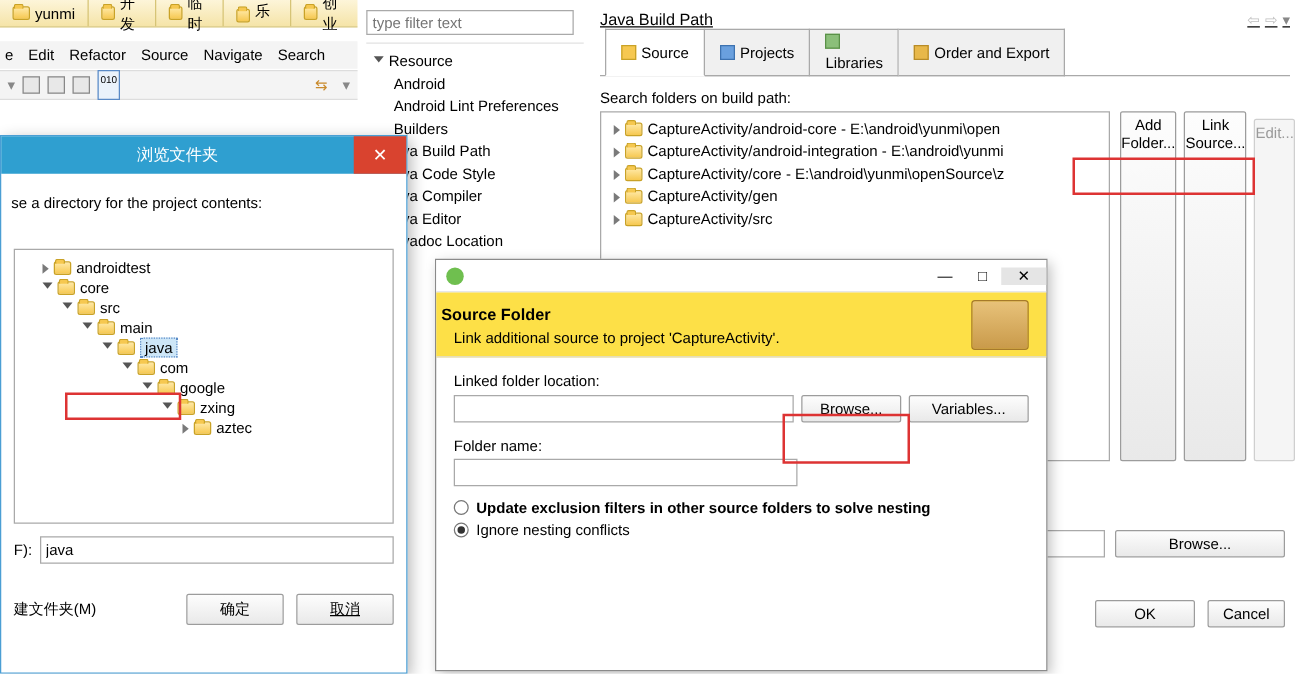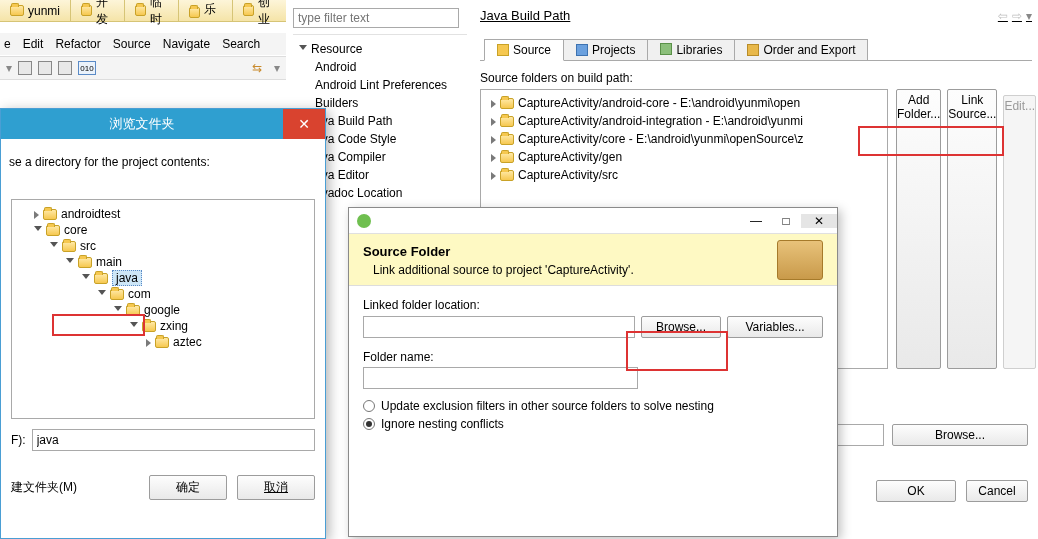--- a/index.html
+++ b/index.html
@@ -47,21 +47,21 @@
   <span>Source</span>
   <span>Navigate</span>
   <span>Search</span>
 </div>
 
 <div style="position:absolute;left:0;top:56px;width:286px;height:24px;background:#f4f4f4;border-top:1px solid #ddd;border-bottom:1px solid #ddd;display:flex;align-items:center;gap:6px;padding-left:6px;">
   <span style="color:#888;">▾</span>
   <span style="width:14px;height:14px;border:1px solid #888;background:#e8e8e8;"></span>
   <span style="width:14px;height:14px;border:1px solid #888;background:#e8e8e8;"></span>
   <span style="width:14px;height:14px;border:1px solid #888;background:#e8e8e8;"></span>
-  <span style="width:18px;height:14px;border:1px solid #5a8ac6;background:#eaf2fb;font-size:8px;text-align:center;line-height:14px;">010</span>
+  <span style="width:18px;height:24px;border:1px solid #5a8ac6;background:#eaf2fb;font-size:8px;text-align:center;line-height:14px;">010</span>
   <div style="flex:1;"></div>
   <span style="color:#c98b2e;margin-right:6px;">⇆</span>
   <span style="color:#888;margin-right:6px;">▾</span>
 </div>
 
 <div style="position:absolute;left:293px;top:8px;width:174px;">
   <input type="text" style="width: 166px; margin-bottom: 6px;" placeholder="type filter text">
   <div style="border-top:1px solid #e2e2e2;padding-top:5px;">
     <div style="padding:2px 0 2px 6px;"><span class="tri open"></span><span>Resource</span></div>
     <div style="padding:2px 0 2px 22px;">Android</div>
@@ -86,32 +86,32 @@
   <div style="margin-top:14px;position:relative;height:24px;border-bottom:1px solid #a9a9a9;">
     <div style="display:flex;position:absolute;bottom:-1px;left:4px;">
       <div class="tab-active" style="padding:3px 12px;display:flex;align-items:center;gap:4px;">
           <span style="width:12px;height:12px;background:#f6c850;border:1px solid #c9a227;display:inline-block;"></span>
           <span>Source</span>
         </div>
       <div style="padding:3px 12px;border:1px solid #a9a9a9;border-left:none;background:#f0f0f0;display:flex;align-items:center;gap:4px;">
           <span style="width:12px;height:12px;background:#6aa0de;border:1px solid #3d72b0;display:inline-block;"></span>
           <span>Projects</span>
         </div>
-      <div style="padding:3px 12px;border:1px solid #a9a9a9;border-left:none;background:#f0f0f0;display:flex;align-items:flex-start;gap:4px;">
+      <div style="padding:3px 12px;border:1px solid #a9a9a9;border-left:none;background:#f0f0f0;display:flex;align-items:flex-start;gap:4px;flex-direction:column;">
           <span style="width:12px;height:12px;background:#8bbf7a;border:1px solid #5a9148;display:inline-block;"></span>
           <span>Libraries</span>
         </div>
       <div style="padding:3px 12px;border:1px solid #a9a9a9;border-left:none;background:#f0f0f0;display:flex;align-items:center;gap:4px;">
           <span style="width:12px;height:12px;background:#e8b84a;border:1px solid #b88c28;display:inline-block;"></span>
           <span>Order and Export</span>
         </div>
     </div>
   </div>
 
-  <div style="margin-top:10px;">Source folders on build path:</div>
+  <div style="margin-top:10px;">Search folders on build path:</div>
 
   <div style="display:flex;gap:8px;margin-top:4px;">
     <div style="flex:1;border:1px solid #a9a9a9;height:280px;padding:4px;overflow:hidden;">
       <div style="padding:2px 0 2px 6px;white-space:nowrap;"><span class="tri"></span><span class="folder-icon"></span><span>CaptureActivity/android-core - E:\android\yunmi\open</span></div>
       <div style="padding:2px 0 2px 6px;white-space:nowrap;"><span class="tri"></span><span class="folder-icon"></span><span>CaptureActivity/android-integration - E:\android\yunmi</span></div>
       <div style="padding:2px 0 2px 6px;white-space:nowrap;"><span class="tri"></span><span class="folder-icon"></span><span>CaptureActivity/core - E:\android\yunmi\openSource\z</span></div>
       <div style="padding:2px 0 2px 6px;white-space:nowrap;"><span class="tri"></span><span class="folder-icon"></span><span>CaptureActivity/gen</span></div>
       <div style="padding:2px 0 2px 6px;white-space:nowrap;"><span class="tri"></span><span class="folder-icon"></span><span>CaptureActivity/src</span></div>
     </div>
     <div style="width:136px;display:flex;flex-direction:row;gap:6px;">
@@ -133,35 +133,35 @@
 </div>
 
 <div style="position:absolute;left:348px;top:207px;width:490px;height:330px;background:#fff;border:1px solid #8a8a8a;box-shadow:3px 3px 10px rgba(0,0,0,.25);">
   <div style="height:26px;background:#fff;display:flex;align-items:center;border-bottom:1px solid #e0e0e0;">
     <span style="width:14px;height:14px;border-radius:50%;background:#6fbf4f;margin:0 8px;display:inline-block;"></span>
     <span style="flex:1;text-align:left;margin-top:36px;">Link Source</span>
     <span style="width:30px;text-align:center;">—</span>
     <span style="width:30px;text-align:center;">□</span>
     <span style="width:36px;text-align:center;background:#e5e5e5;">✕</span>
   </div>
-  <div style="padding:10px 14px 8px;background:#fef9c3;border-bottom:1px solid #ddd;position:relative;">
+  <div style="padding:10px 4px 8px;background:#fde047;border-bottom:1px solid #ddd;position:relative;">
     <div style="font-weight:bold;font-size:13px;">Source Folder</div>
     <div style="margin-top:4px;padding-left:10px;">Link additional source to project 'CaptureActivity'.</div>
     <div style="position:absolute;right:14px;top:6px;width:46px;height:40px;background:linear-gradient(#e8c27a,#c99a4a);border:1px solid #a67a2a;border-radius:3px;"></div>
   </div>
   <div style="padding:12px 14px;">
     <div>Linked folder location:</div>
     <div style="display:flex;gap:6px;margin-top:4px;">
       <input type="text" style="flex: 1 1 0%; height: 22px;">
       <div class="btn" style="width:80px;">Browse...</div>
       <div class="btn" style="width:96px;">Variables...</div>
     </div>
     <div style="margin-top:12px;">Folder name:</div>
     <input type="text" style="width: 275px; height: 22px; margin-top: 3px;">
-    <div style="margin-top:10px;display:flex;align-items:center;gap:6px;">
+    <div style="margin-top:10px;display:flex;align-items:center;gap:6px;font-weight:bold;">
       <span style="width:12px;height:12px;border:1px solid #777;border-radius:50%;display:inline-block;"></span>
       <span>Update exclusion filters in other source folders to solve nesting</span>
     </div>
     <div style="margin-top:4px;display:flex;align-items:center;gap:6px;">
       <span style="width:12px;height:12px;border:1px solid #777;border-radius:50%;display:inline-flex;align-items:center;justify-content:center;">
           <span style="width:6px;height:6px;background:#333;border-radius:50%;display:inline-block;"></span>
         </span>
       <span>Ignore nesting conflicts</span>
     </div>
   </div>

